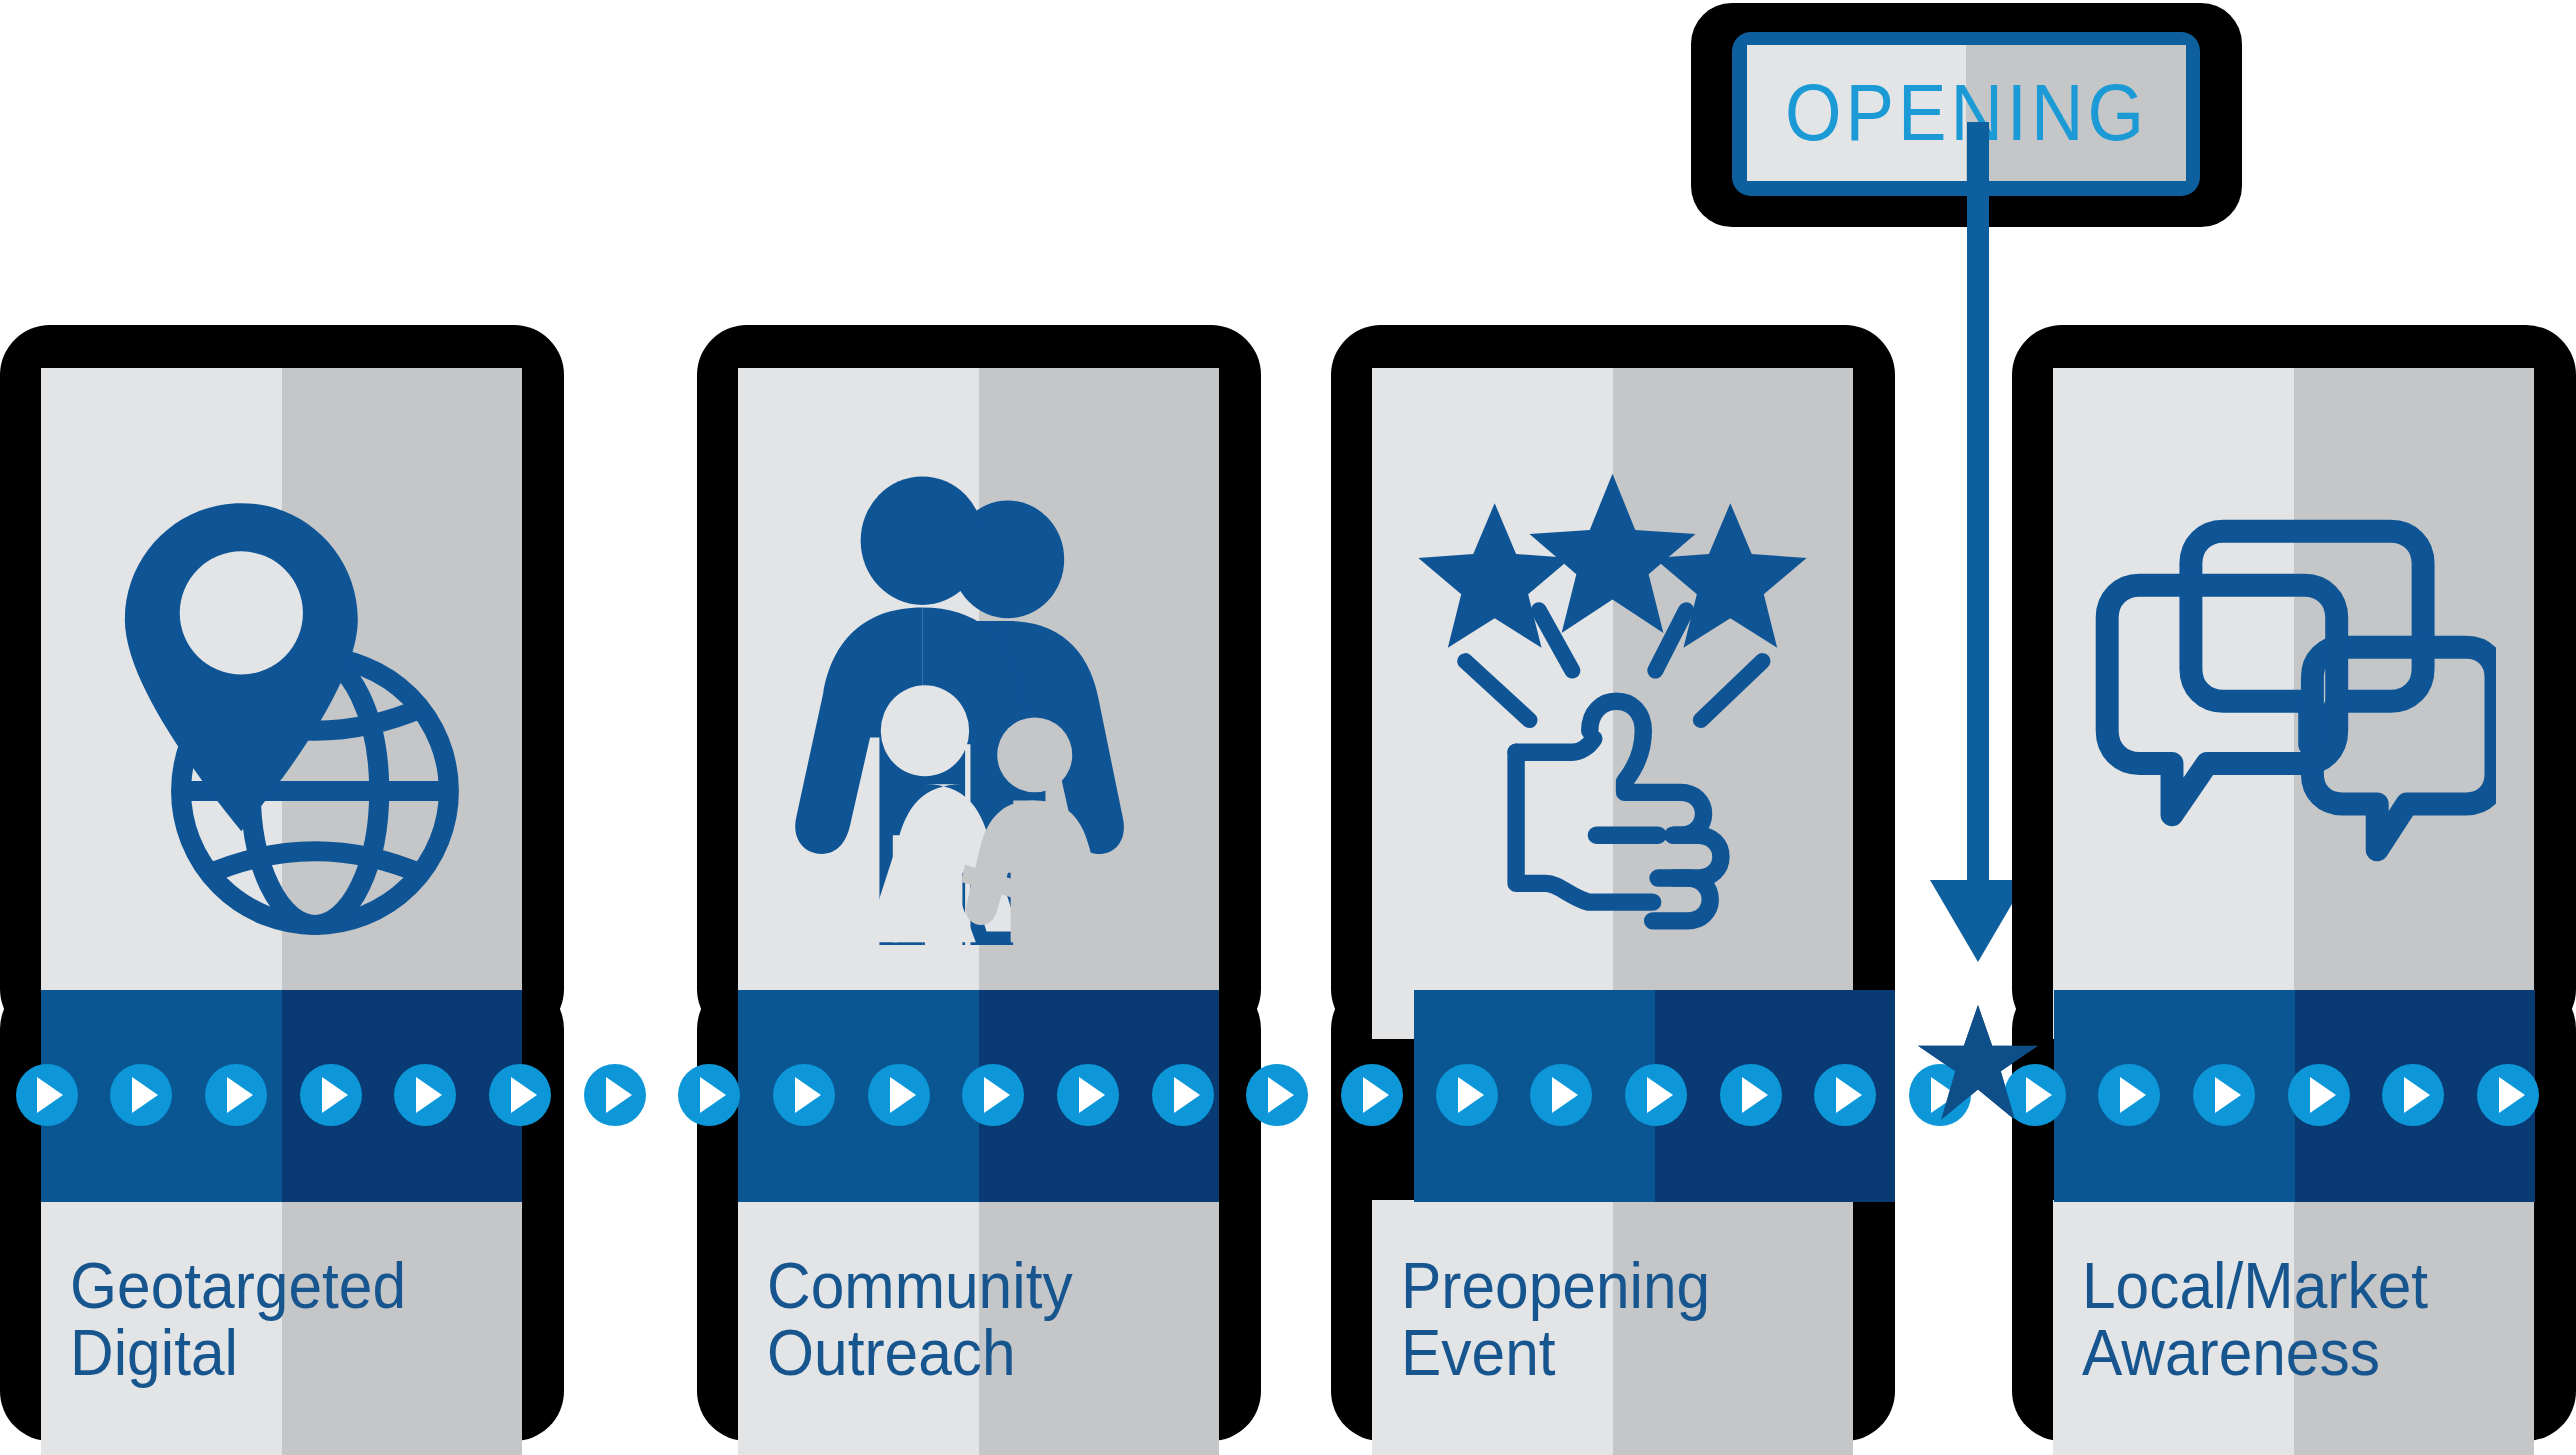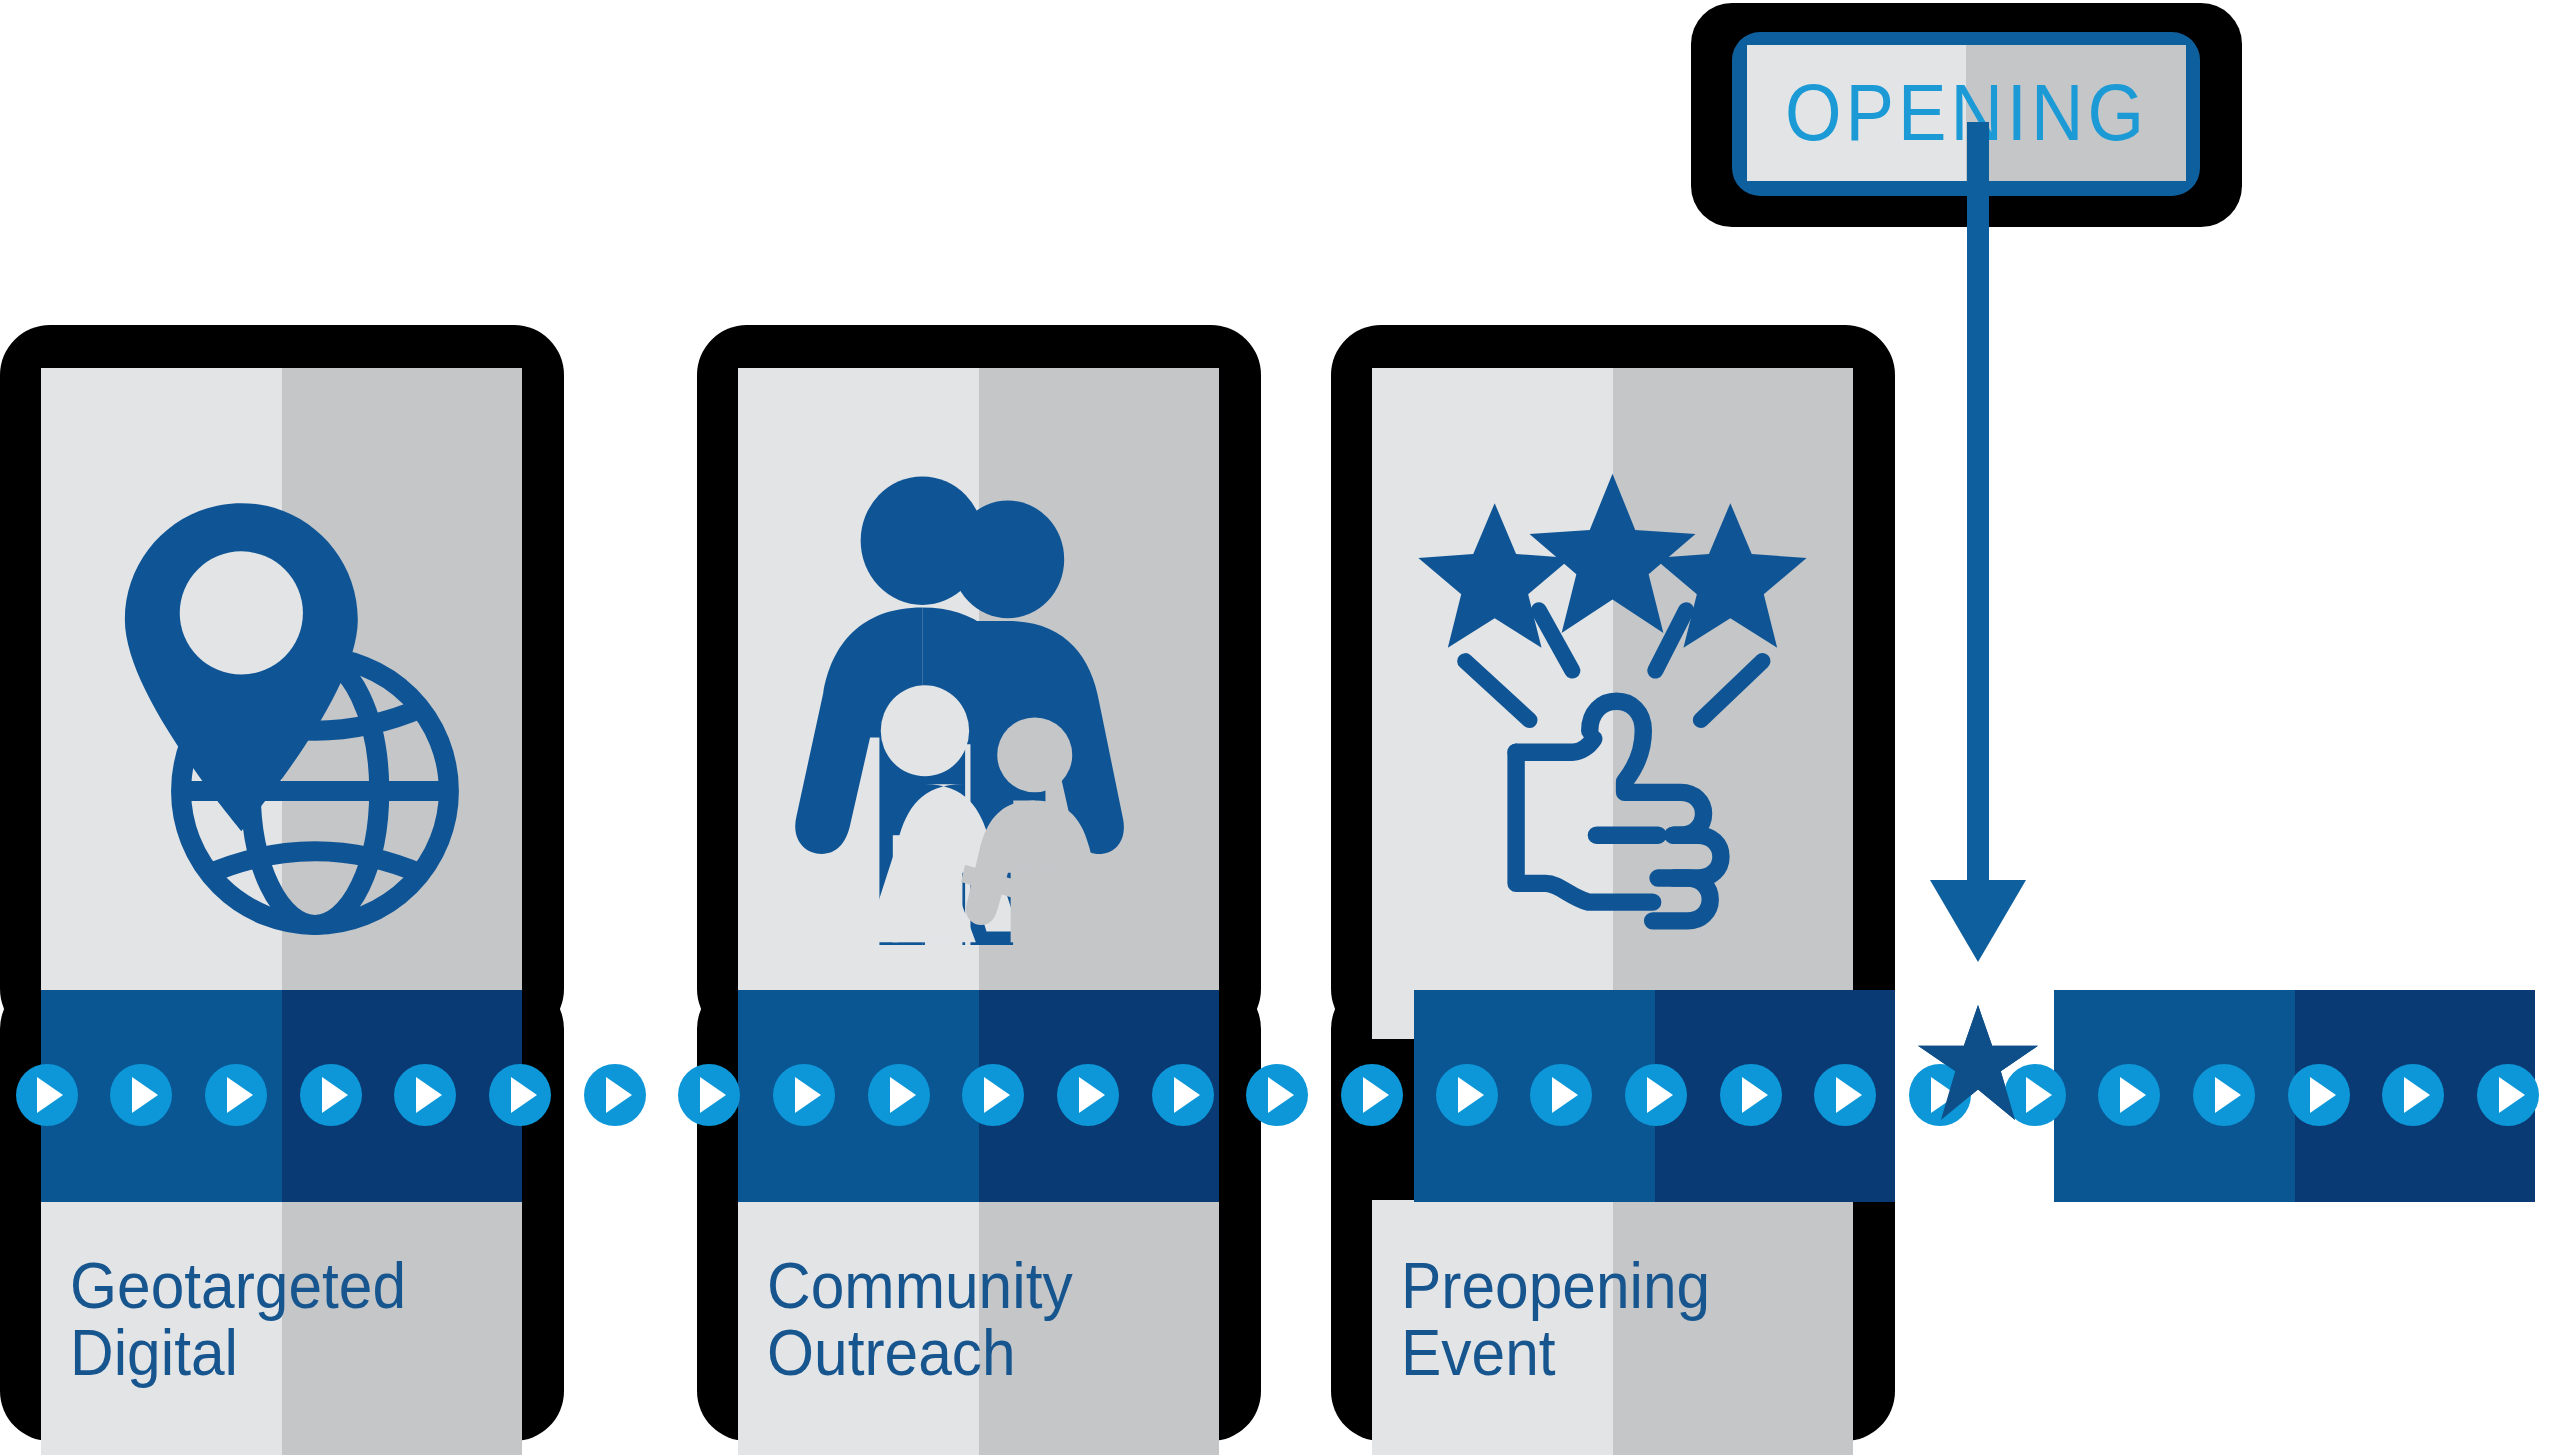--- a/index.html
+++ b/index.html
@@ -5,21 +5,21 @@
   html,body{margin:0;padding:0;background:#ffffff;}
   body{width:2576px;height:1455px;position:relative;overflow:hidden;
        font-family:"Liberation Sans","DejaVu Sans",sans-serif;}
 
   .stage{position:absolute;left:0;top:0;width:2576px;height:1455px;}
 
   
   .sign-outer{position:absolute;left:1691px;top:2.6px;width:551px;height:224px;
               background:#000000;border-radius:41px;}
   .sign-border{position:absolute;left:41px;top:29px;width:468px;height:164px;
-               background:#0e5f9e;border-radius:28px;}
+               background:#0e5f9e;border-radius:19px;}
   .sign-inner{position:absolute;left:14.6px;top:13.8px;width:439px;height:136px;
               background:#e2e4e6;overflow:hidden;}
   .sign-inner .half-r{position:absolute;right:0;top:0;width:50%;height:100%;
               background:#c4c6c8;}
   .sign-text{position:absolute;left:0;top:0;width:100%;height:100%;
              display:flex;align-items:center;justify-content:center;
              color:#1b9ad6;font-size:79px;letter-spacing:4.3px;
              font-family:"Liberation Sans Narrow","Liberation Sans",sans-serif;
              transform:scaleX(.92);transform-origin:center;}
 
@@ -181,20 +181,41 @@
         </svg>
       </div>
     </div>
     <div class="panel-bot">
       <div class="half-r"></div>
       <div class="card-label">Preopening
 Event</div>
     </div>
   </div>
 
+  <div class="card" id="card-3" style="left:2012px">
+    <div class="frame-top"></div>
+    <div class="frame-bot"></div>
+    <div class="panel-top">
+      <div class="half-r"></div>
+      <div class="icon-wrap">
+        <svg viewBox="0 0 300 300" xmlns="http://www.w3.org/2000/svg">
+          <g fill="none" stroke="#0f5596" stroke-width="17" stroke-linejoin="round" stroke-linecap="round">
+            <path d="M98 22 l124 0 c14 0 24 10 24 24 l0 78 c0 14 -10 24 -24 24 l-38 0 -22 32 0 -32 -64 0 c-14 0 -24 -10 -24 -24 l0 -78 c0 -14 10 -24 24 -24 Z"></path>
+            <path d="M186 108 l92 0 c13 0 22 9 22 22 l0 72 c0 13 -9 22 -22 22 l-44 0 -22 34 0 -34 -26 0 c-13 0 -22 -9 -22 -22 l0 -72 c0 -13 9 -22 22 -22 Z"></path>
+            <path d="M36 62 l122 0 c14 0 24 10 24 24 l0 84 c0 14 -10 24 -24 24 l-72 0 -26 38 0 -38 -24 0 c-14 0 -24 -10 -24 -24 l0 -84 c0 -14 10 -24 24 -24 Z"></path>
+          </g>
+        </svg>
+      </div>
+    </div>
+    <div class="panel-bot">
+      <div class="half-r"></div>
+      <div class="card-label">Local/Market
+Awareness</div>
+    </div>
+  </div>
 
   <div class="band" style="left:41px;width:481px">
       <div class="bl"></div>
       <div class="br"></div>
     </div>
   <div class="band" style="left:738px;width:481px">
       <div class="bl"></div>
       <div class="br"></div>
     </div>
   <div class="band" style="left:1414px;width:481px">

